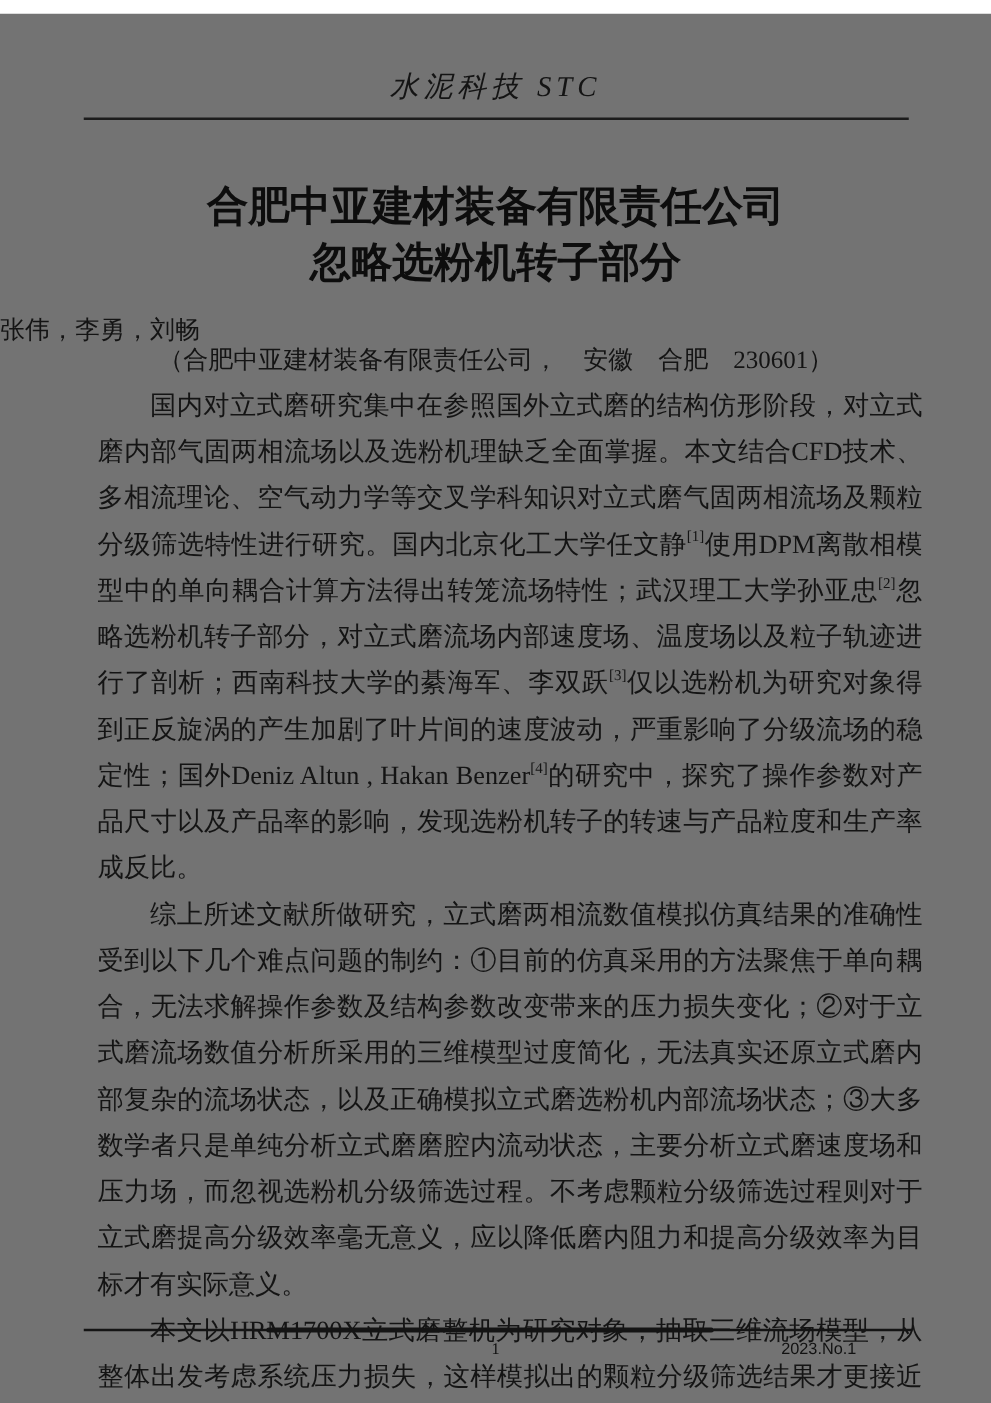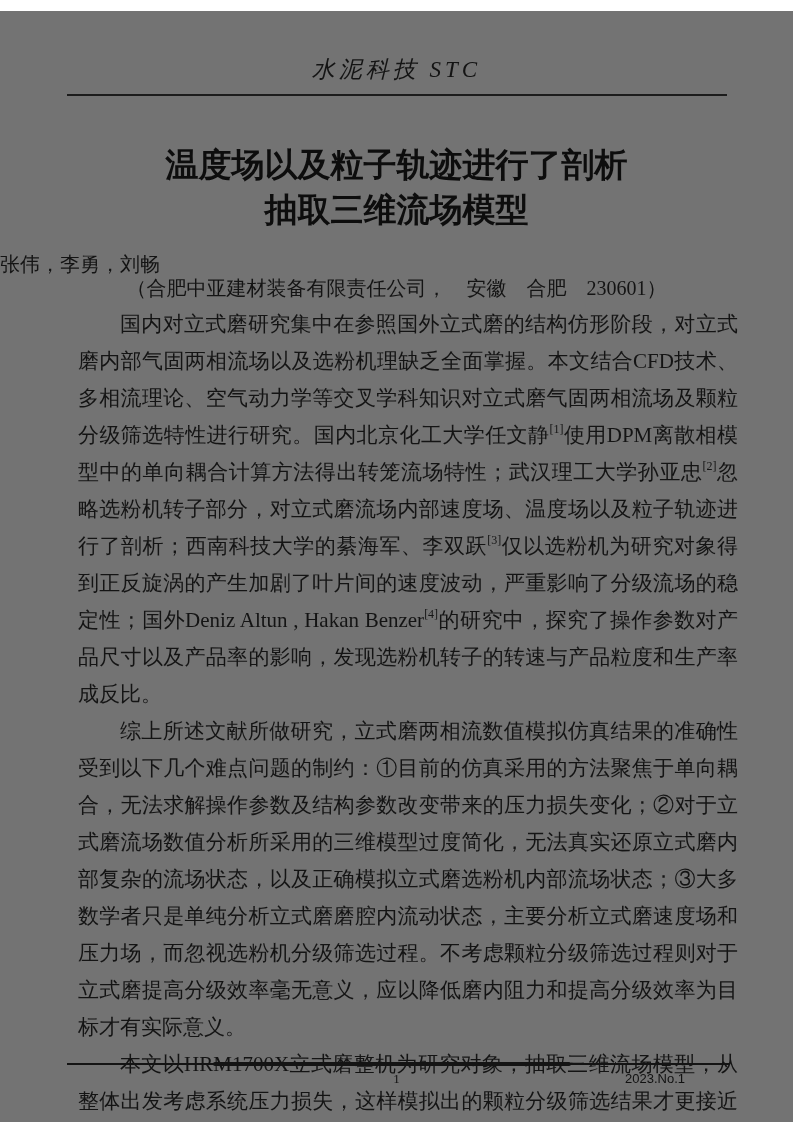--- a/index.html
+++ b/index.html
@@ -139,22 +139,22 @@
 </style>
 </head>
 <body>
 
 <div class="page">
 
   <div class="journal-header">水泥科技 STC</div>
   <div class="header-rule"></div>
 
   <h1 class="article-title">
-    <span style="display:block">温度场以及粒子轨迹进行了剖析</span>
-    <span style="display:block">抽取三维流场模型</span>
+    <span style="display:block">合肥中亚建材装备有限责任公司</span>
+    <span style="display:block">忽略选粉机转子部分</span>
   </h1>
 
   <div class="authors-line">张伟，李勇，刘畅</div>
 
   <div class="affiliation-line">（合肥中亚建材装备有限责任公司，　安徽　合肥　230601）</div>
 
 
   <div class="article-body">
       <p class="body-para"><span>国内对立式磨研究集中在参照国外立式磨的结构仿形阶段，对立式磨内部气固两相流场以及选粉机理缺乏全面掌握。本文结合CFD技术、多相流理论、空气动力学等交叉学科知识对立式磨气固两相流场及颗粒分级筛选特性进行研究。国内北京化工大学任文静</span><sup>[1]</sup><span>使用DPM离散相模型中的单向耦合计算方法得出转笼流场特性；武汉理工大学孙亚忠</span><sup>[2]</sup><span>忽略选粉机转子部分，对立式磨流场内部速度场、温度场以及粒子轨迹进行了剖析；西南科技大学的綦海军、李双跃</span><sup>[3]</sup><span>仅以选粉机为研究对象得到正反旋涡的产生加剧了叶片间的速度波动，严重影响了分级流场的稳定性；国外Deniz Altun , Hakan Benzer</span><sup>[4]</sup><span>的研究中，探究了操作参数对产品尺寸以及产品率的影响，发现选粉机转子的转速与产品粒度和生产率成反比。</span></p>
       <p class="body-para"><span>综上所述文献所做研究，立式磨两相流数值模拟仿真结果的准确性受到以下几个难点问题的制约：①目前的仿真采用的方法聚焦于单向耦合，无法求解操作参数及结构参数改变带来的压力损失变化；②对于立式磨流场数值分析所采用的三维模型过度简化，无法真实还原立式磨内部复杂的流场状态，以及正确模拟立式磨选粉机内部流场状态；③大多数学者只是单纯分析立式磨磨腔内流动状态，主要分析立式磨速度场和压力场，而忽视选粉机分级筛选过程。不考虑颗粒分级筛选过程则对于立式磨提高分级效率毫无意义，应以降低磨内阻力和提高分级效率为目标才有实际意义。</span></p>

